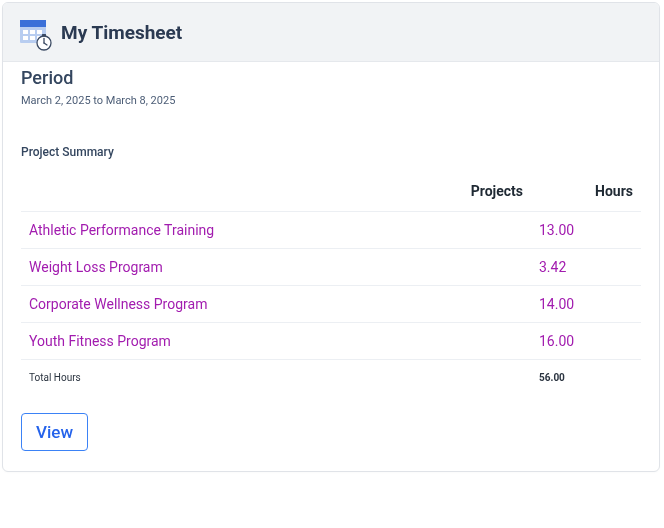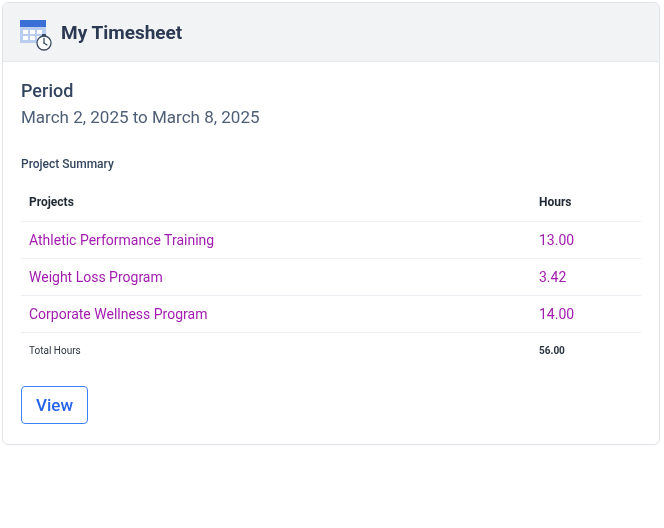--- a/index.html
+++ b/index.html
@@ -39,47 +39,47 @@
     }
     .cal-svg { display: block; }
     .clock-badge {
       position: absolute;
       right: -4px;
       bottom: -4px;
       width: 18px;
       height: 18px;
     }
     .card-body {
-      padding: 18px 18px 20px 18px;
+      padding: 5px 18px 20px 18px;
     }
     .section-title {
       color: #34465f;
       font-size: 18px;
       font-weight: 500;
       margin-bottom: 6px;
     }
     .period-text {
       color: #4d5e77;
-      font-size: 17px;
-      margin-bottom: 30px;
+      font-size: 11px;
+      margin-bottom: 38px;
     }
     .summary-title {
       color: #34465f;
       font-size: 12px;
       font-weight: 500;
       margin-bottom: 14px;
     }
     table {
       width: 100%;
       border-collapse: collapse;
       margin-bottom: 18px;
     }
     thead th {
-      text-align: left;
-      font-size: 12px;
+      text-align: right;
+      font-size: 14px;
       font-weight: 700;
       color: #1f2933;
       padding: 10px 8px 12px 8px;
       border-bottom: 1px solid #eceff3;
     }
     thead th.hours-col { width: 110px; }
     tbody td {
       font-size: 14px;
       color: #a21caf;
       padding: 10px 8px;
@@ -151,20 +151,24 @@
             <td>13.00</td>
           </tr>
           <tr>
             <td>Weight Loss Program</td>
             <td>3.42</td>
           </tr>
           <tr>
             <td>Corporate Wellness Program</td>
             <td>14.00</td>
           </tr>
+          <tr>
+            <td>Youth Fitness Program</td>
+            <td>16.00</td>
+          </tr>
         </tbody>
       <tfoot>
         <tr>
           <td>Total Hours</td>
           <td class="total-value">56.00</td>
         </tr>
       </tfoot>
     </table>
 
     <button class="view-btn">View</button>

